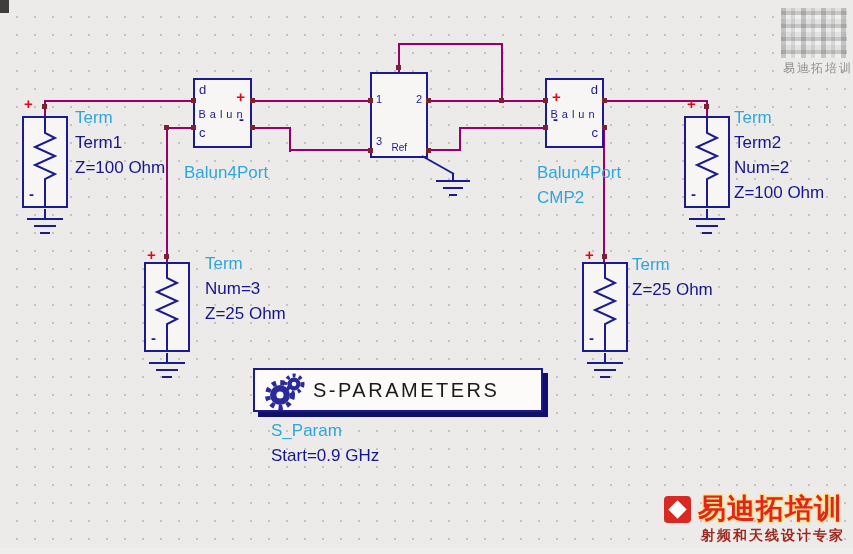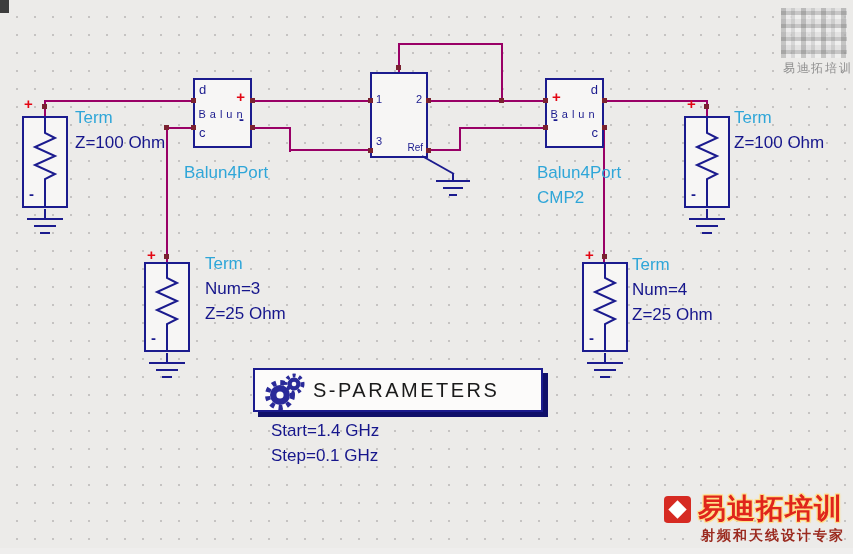--- a/index.html
+++ b/index.html
@@ -83,35 +83,38 @@
       <polyline class="sym" points="21,0 21,15 31,20 11,29 31,38 11,47 31,56 21,61 21,88"></polyline>
     </svg>
     <span class="minus" style="left:5px;bottom:5px">-</span>
   </div>
   <span class="plus" style="left:24px;top:96px">+</span>
   <svg style="position:absolute;left:23px;top:208px" width="44" height="32">
     <path class="sym" d="M22,1 V11 M4,11 H40 M11,18 H33 M17,25 H27"></path>
   </svg>
   <div class="lbl" style="left:75px;top:105px">
     <div class="lt">Term</div>
+    <div class="lp">Term1</div>
     <div class="lp">Z=100 Ohm</div>
   </div>
 
   <div class="comp" style="left:684px;top:116px;width:46px;height:92px">
     <svg width="42" height="88">
       <polyline class="sym" points="21,0 21,15 31,20 11,29 31,38 11,47 31,56 21,61 21,88"></polyline>
     </svg>
     <span class="minus" style="left:5px;bottom:5px">-</span>
   </div>
   <span class="plus" style="left:687px;top:96px">+</span>
   <svg style="position:absolute;left:685px;top:208px" width="44" height="32">
     <path class="sym" d="M22,1 V11 M4,11 H40 M11,18 H33 M17,25 H27"></path>
   </svg>
   <div class="lbl" style="left:734px;top:105px">
     <div class="lt">Term</div>
+    <div class="lp">Term2</div>
+    <div class="lp">Num=2</div>
     <div class="lp">Z=100 Ohm</div>
   </div>
 
   <div class="comp" style="left:144px;top:262px;width:46px;height:90px">
     <svg width="42" height="86">
       <polyline class="sym" points="21,0 21,14 31,19 11,28 31,37 11,46 31,55 21,60 21,86"></polyline>
     </svg>
     <span class="minus" style="left:5px;bottom:5px">-</span>
   </div>
   <span class="plus" style="left:147px;top:247px">+</span>
@@ -129,21 +132,20 @@
       <polyline class="sym" points="21,0 21,14 31,19 11,28 31,37 11,46 31,55 21,60 21,86"></polyline>
     </svg>
     <span class="minus" style="left:5px;bottom:5px">-</span>
   </div>
   <span class="plus" style="left:585px;top:247px">+</span>
   <svg style="position:absolute;left:583px;top:352px" width="44" height="32">
     <path class="sym" d="M22,1 V11 M4,11 H40 M11,18 H33 M17,25 H27"></path>
   </svg>
   <div class="lbl" style="left:632px;top:252px">
     <div class="lt">Term</div>
-    <div class="lp">Num=4</div>
     <div class="lp">Z=25 Ohm</div>
   </div>
 
   <div class="comp" style="left:193px;top:78px;width:59px;height:70px">
     <span class="b-txt" style="left:4px;top:3px">d</span>
     <span class="plus" style="right:5px;top:9px">+</span>
     <span class="balun-name">Balun</span>
     <span class="b-txt" style="left:4px;top:46px">c</span>
     <span class="minus" style="right:6px;top:31px">-</span>
   </div>
@@ -160,21 +162,21 @@
   </div>
   <div class="lbl" style="left:537px;top:160px">
     <div class="lt">Balun4Port</div>
     <div class="lt">CMP2</div>
   </div>
 
   <div class="comp" style="left:370px;top:72px;width:58px;height:86px">
     <span class="s4p-num" style="left:4px;top:20px">1</span>
     <span class="s4p-num" style="right:4px;top:20px">2</span>
     <span class="s4p-num" style="left:4px;top:62px">3</span>
-    <span class="s4p-ref" style="right:3px;bottom:3px">Ref</span>
+    <span class="s4p-ref" style="right:19px;bottom:3px">Ref</span>
   </div>
   <svg style="position:absolute;left:418px;top:152px" width="40" height="26">
     <line class="sym" x1="4" y1="4" x2="36" y2="22"></line>
   </svg>
   <svg style="position:absolute;left:431px;top:172px" width="44" height="30">
     <path class="sym" d="M22,1 V9 M5,9 H39 M12,16 H32 M18,23 H26"></path>
   </svg>
 
   <div class="pin" style="left:42px;top:104px"></div>
   <div class="pin" style="left:164px;top:125px"></div>
@@ -206,22 +208,22 @@
           <circle cx="17" cy="22" r="3.6" fill="#fcfbfa"></circle>
           <circle cx="31" cy="11" r="6.5"></circle>
           <circle cx="31" cy="11" r="8.5" fill="none" stroke="#2a2a99" stroke-width="4" stroke-dasharray="3 3.4"></circle>
           <circle cx="31" cy="11" r="2.3" fill="#fcfbfa"></circle>
         </g>
       </svg>
       <span class="sp-title">S-PARAMETERS</span>
     </div>
   </div>
   <div class="lbl" style="left:271px;top:418px">
-    <div class="lp">Start=1.4 GHz</div>
-    <div class="lp">Step=0.1 GHz</div>
+    <div class="lt">S_Param</div>
+    <div class="lp">Start=0.9 GHz</div>
   </div>
 
   <div class="qr"></div>
   <div class="qr-cap">易迪拓培训</div>
 
   <div class="brand">
     <span class="brand-icon"></span>
     <span class="brand-title">易迪拓培训</span>
     <span class="brand-sub">射频和天线设计专家</span>
   </div>

